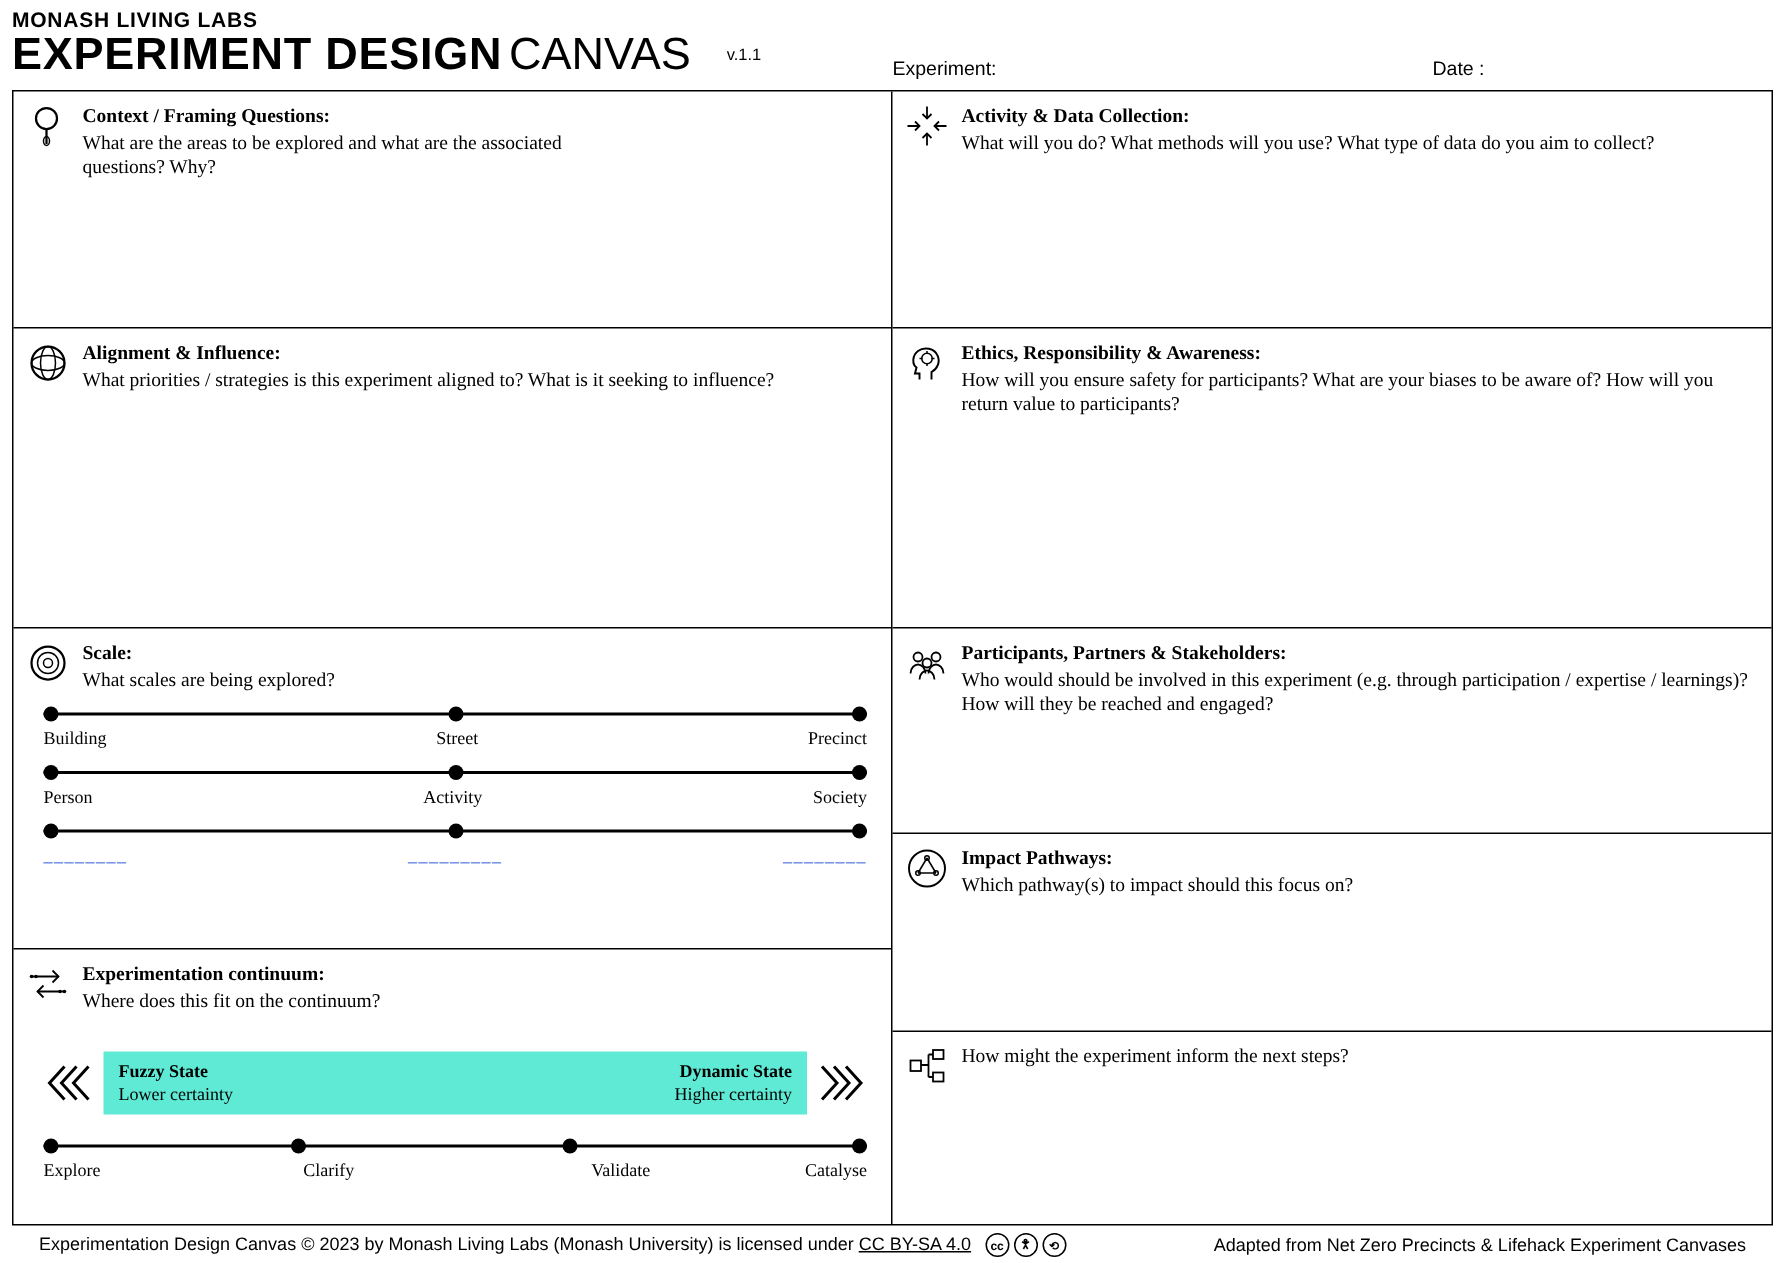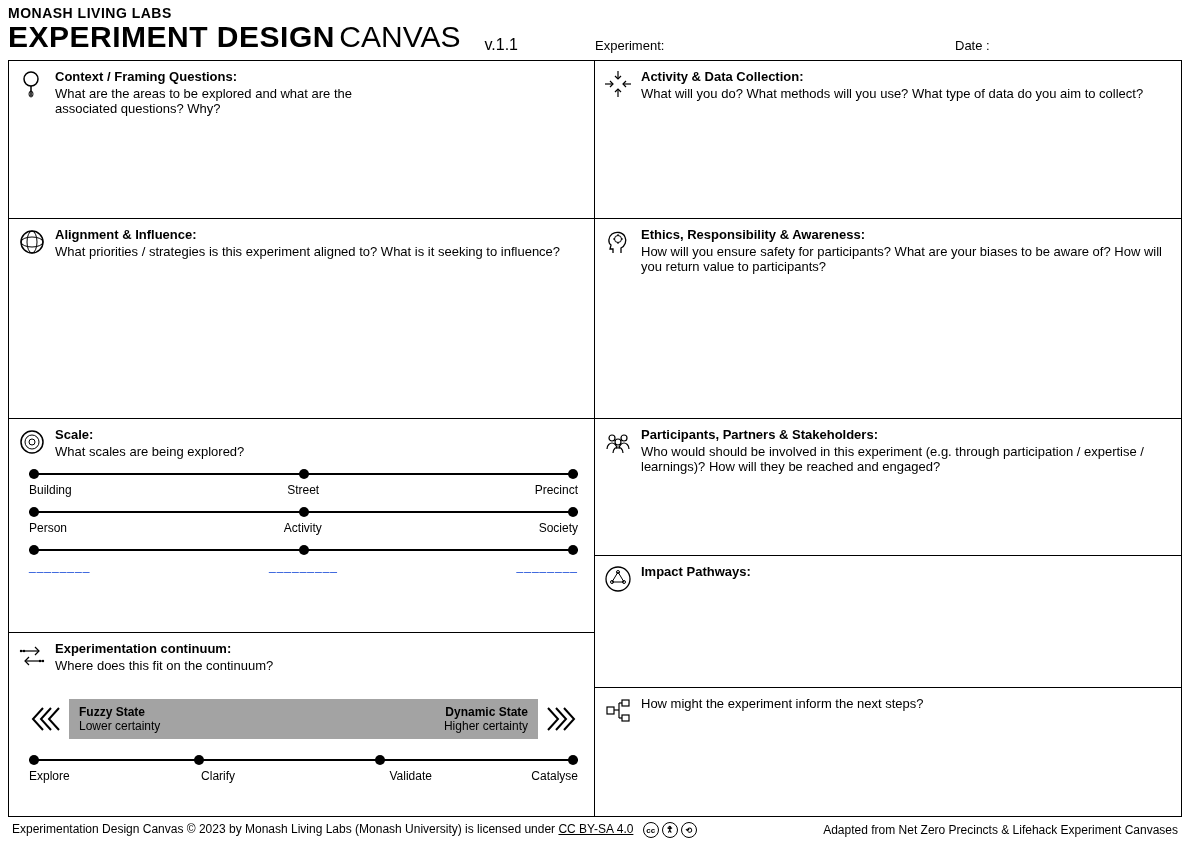--- a/index.html
+++ b/index.html
@@ -13,35 +13,35 @@
     padding: 6px 8px;
   }
   .header-top {
     font-size: 14px;
     font-weight: 900;
     letter-spacing: 0.5px;
     line-height: 1;
   }
   .header-main {
     display: flex;
-    align-items: flex-end;
+    align-items: center;
     gap: 18px;
     margin-bottom: 6px;
   }
   .title-bold {
     font-size: 30px;
     font-weight: 900;
     letter-spacing: 0.5px;
   }
   .title-light {
     font-size: 30px;
     font-weight: 300;
   }
   .version {
-    font-size: 16px;
+    font-size: 11px;
     margin-left: 6px;
   }
   .exp-label {
     font-size: 13px;
     position: absolute;
     left: 595px;
     top: 38px;
   }
   .date-label {
     font-size: 13px;
@@ -54,20 +54,21 @@
     height: 757px;
     display: flex;
   }
   .col { display: flex; flex-direction: column; }
   .col-left { width: 50%; border-right: 1px solid #000; }
   .col-right { width: 50%; }
   .cell {
     border-bottom: 1px solid #000;
     padding: 8px 10px 8px 46px;
     position: relative;
+    font-family: Liberation Serif, serif;
   }
   .cell:last-child { border-bottom: none; }
   .cell-title { font-size: 13px; font-weight: 700; margin-bottom: 2px; }
   .cell-sub { font-size: 13px; font-weight: 400; }
   .icon-slot {
     position: absolute;
     left: 8px;
     top: 8px;
     width: 30px;
     height: 30px;
@@ -110,36 +111,36 @@
     margin-top: 8px;
   }
   .slider-labels span:nth-child(2) { text-align: center; flex: 0 0 auto; }
   .scale-body { margin-left: -26px; margin-right: 6px; }
 
   
   .continuum-body { margin-left: -26px; margin-right: 6px; margin-top: 26px; }
   .state-row { display: flex; align-items: center; gap: 6px; }
   .state-box {
     flex: 1;
-    background: #a3a3a3;
+    background: #5eead4;
     padding: 6px 10px;
     display: flex;
     justify-content: space-between;
     font-size: 12px;
   }
   .state-col { display: flex; flex-direction: column; }
   .state-col.r { text-align: right; }
   .state-col b { font-weight: 700; }
   .chev { width: 34px; height: 26px; }
   .four-labels { display: flex; justify-content: space-between; font-size: 12px; margin-top: 8px; }
 
   .footer {
     position: absolute;
     left: 0; right: 0; bottom: 4px;
-    padding: 0 12px;
+    padding: 0 26px;
     font-size: 12px;
     display: flex;
     justify-content: space-between;
     align-items: center;
   }
   .footer a { color: #000; text-decoration: underline; }
   .cc-icons { display: inline-flex; gap: 3px; vertical-align: middle; margin: 0 6px; }
   .cc {
     width: 16px; height: 16px;
     border: 1.5px solid #000;
@@ -358,20 +359,21 @@
               <circle cx="15" cy="8" r="1.5"></circle>
               <circle cx="9" cy="18" r="1.5"></circle>
               <circle cx="21" cy="18" r="1.5"></circle>
               <line x1="15" y1="8" x2="9" y2="18"></line>
               <line x1="15" y1="8" x2="21" y2="18"></line>
               <line x1="9" y1="18" x2="21" y2="18"></line>
             </g>
           </svg>
       </div>
       <div class="cell-title">Impact Pathways:</div>
+      <div class="cell-sub">Which pathway(s) to impact should this focus on?</div>
     </div>
     <div class="cell r5">
       <div class="icon-slot">
         <svg viewBox="0 0 30 30">
             <g fill="none" stroke="#000" stroke-width="1.2">
               <rect x="4" y="11" width="7" height="7"></rect>
               <rect x="19" y="4" width="7" height="6"></rect>
               <rect x="19" y="19" width="7" height="6"></rect>
               <line x1="11" y1="14" x2="16" y2="14"></line>
               <line x1="16" y1="7" x2="16" y2="22"></line>

